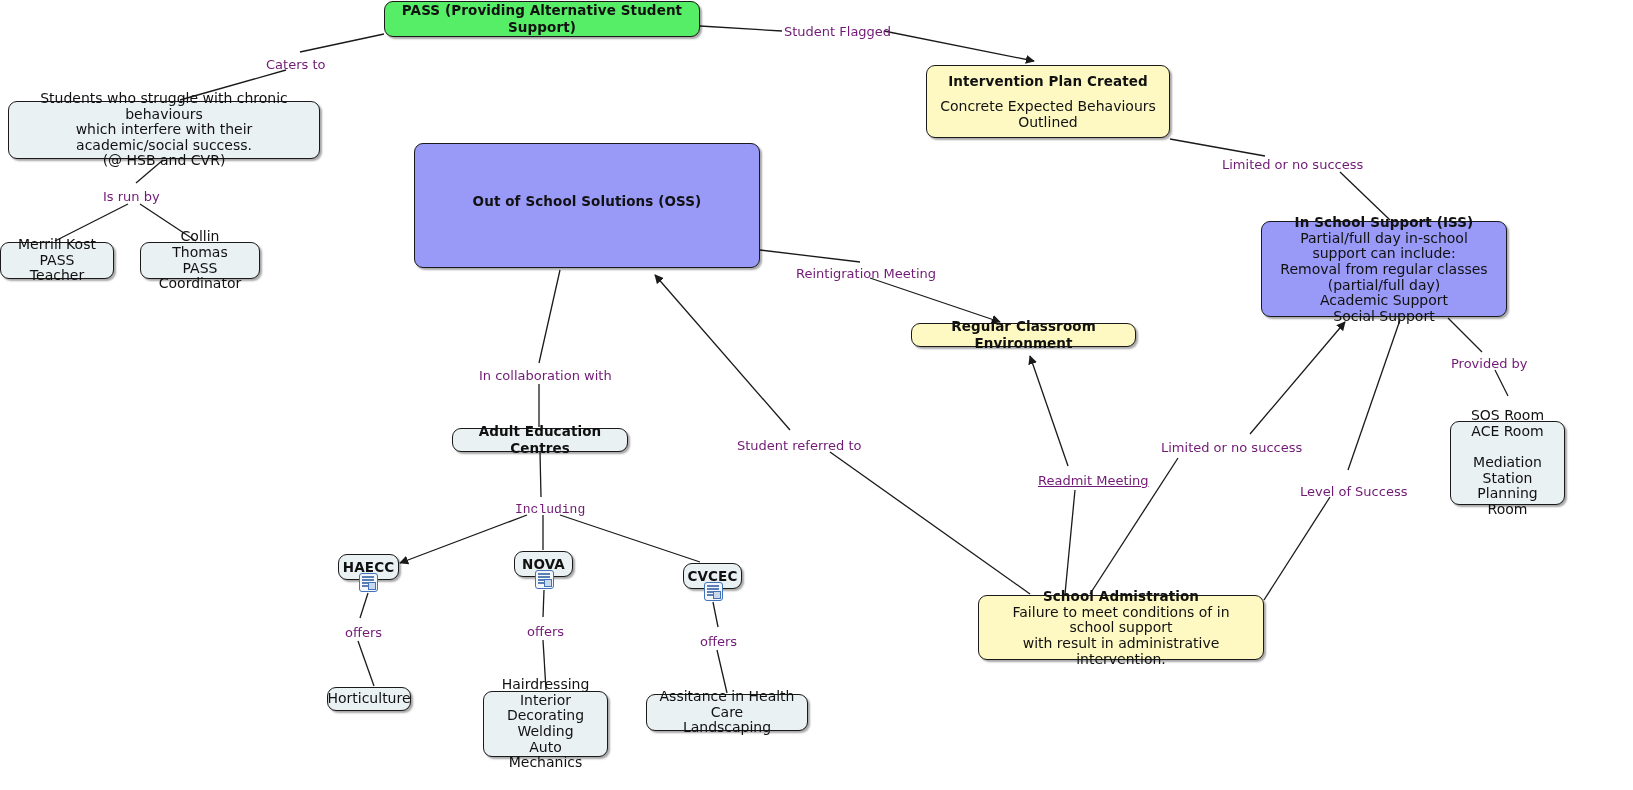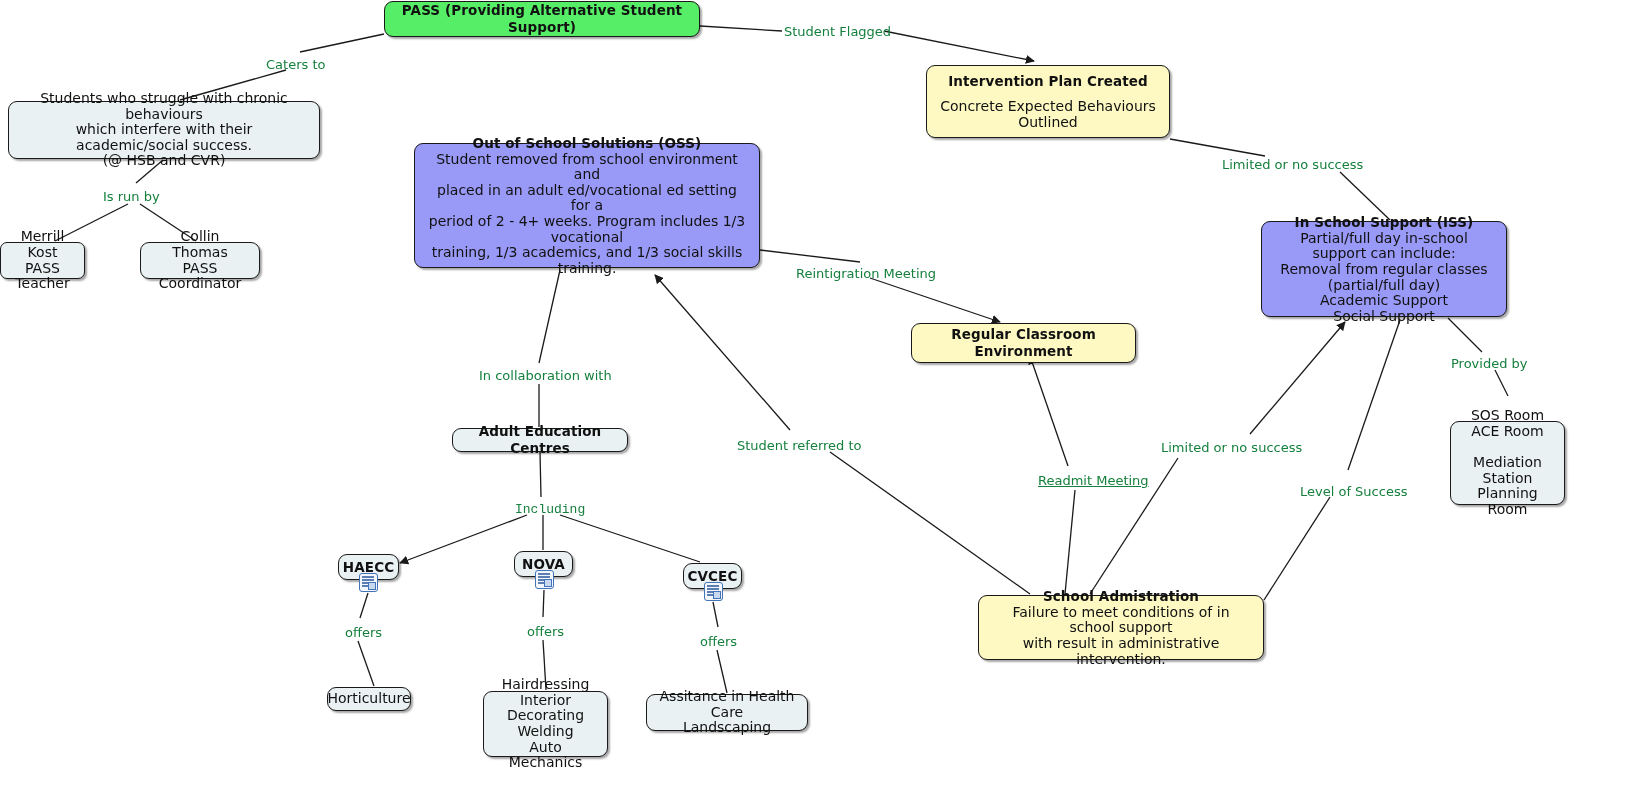--- a/index.html
+++ b/index.html
@@ -54,21 +54,21 @@
   .node .spacer { height: 9px; }
   .green  { background: #55ee66; }
   .yellow { background: #fef9c3; }
   .purple { background: #9999f7; }
   .grey   { background: #eaf1f3; }
 
   .edge-label {
     position: absolute;
     font-size: 13px;
     line-height: 15px;
-    color: #15803d;
+    color: #701a75;
     white-space: nowrap;
   }
   .resicon {
     position: absolute;
     width: 19px;
     height: 19px;
     border: 1.3px solid #4272b8;
     border-radius: 3px;
     background: #f3f6fb;
     box-sizing: border-box;
@@ -156,50 +156,46 @@
 
   <div id="nodes-layer">
       <div class="node green" style="left: 384px; top: 1px; width: 316px; height: 36px;">
         <div class="title">PASS (Providing Alternative Student Support)</div>
       </div>
       <div class="node grey" style="left: 8px; top: 101px; width: 312px; height: 58px;">
         <div class="body">Students who struggle with chronic behaviours
 which interfere with their academic/social success.
 (@ HSB and CVR)</div>
       </div>
-      <div class="node grey" style="left: 0px; top: 242px; width: 85px; height: 37px; border-radius: 7px;">
+      <div class="node grey" style="left: 0px; top: 242px; width: 114px; height: 37px;">
         <div class="body">Merrill Kost
 PASS Teacher</div>
       </div>
       <div class="node grey" style="left: 140px; top: 242px; width: 120px; height: 37px;">
         <div class="body">Collin Thomas
 PASS Coordinator</div>
       </div>
       <div class="node purple" style="left: 414px; top: 143px; width: 346px; height: 125px;">
         <div class="title">Out of School Solutions (OSS)</div>
         <div class="spacer"></div>
-        <div class="body">Student removed from school environment and
-placed in an adult ed/vocational ed setting for a
-period of 2 - 4+ weeks. Program includes 1/3 vocational
-training, 1/3 academics, and 1/3 social skills training.</div>
       </div>
       <div class="node yellow" style="left: 926px; top: 65px; width: 244px; height: 73px;">
         <div class="title">Intervention Plan Created</div>
         <div class="spacer"></div>
         <div class="body">Concrete Expected Behaviours Outlined</div>
       </div>
       <div class="node purple" style="left: 1261px; top: 221px; width: 246px; height: 96px;">
         <div class="title">In School Support (ISS)</div>
         <div class="spacer"></div>
         <div class="body">Partial/full day in-school support can include:
 Removal from regular classes (partial/full day)
 Academic Support
 Social Support</div>
       </div>
-      <div class="node yellow" style="left: 911px; top: 323px; width: 225px; height: 40px;">
+      <div class="node yellow" style="left: 911px; top: 323px; width: 225px; height: 24px;">
         <div class="title">Regular Classroom Environment</div>
       </div>
       <div class="node grey" style="left: 1450px; top: 397px; width: 115px; height: 84px; margin-top: 24px;">
         <div class="body">SOS Room
 ACE Room
 
 Mediation Station
 Planning Room</div>
       </div>
       <div class="node yellow" style="left: 978px; top: 595px; width: 286px; height: 65px;">

